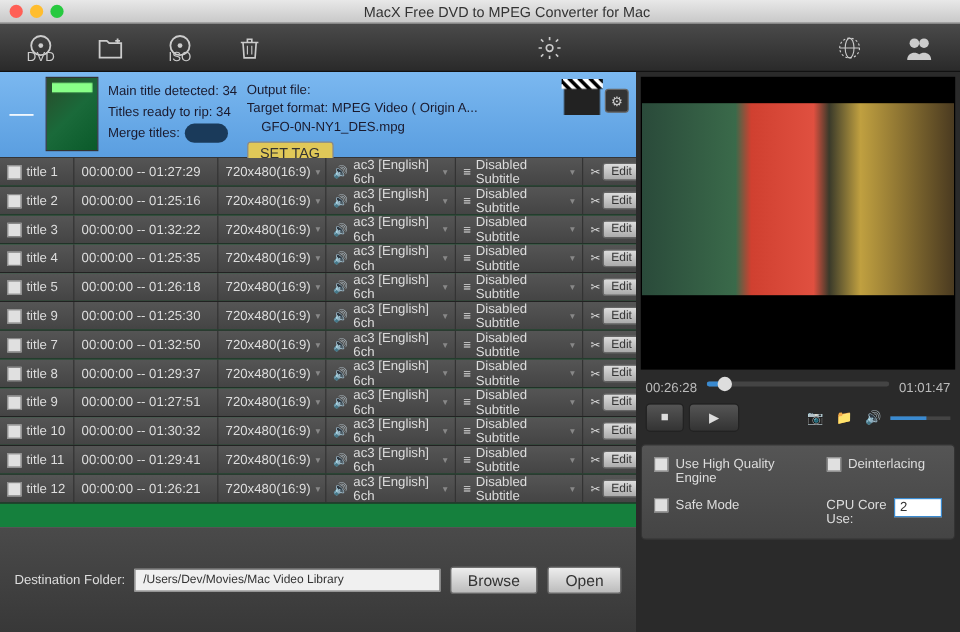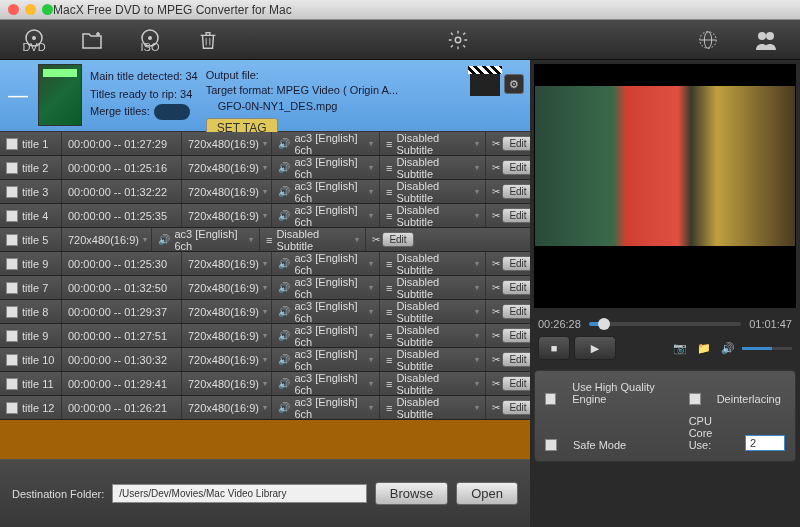--- a/index.html
+++ b/index.html
@@ -1,66 +1,66 @@
 <!DOCTYPE html>
 <html><head>
 <meta charset="utf-8">
 <style>
 *{margin:0;padding:0;box-sizing:border-box;font-family:-apple-system,Helvetica,Arial,sans-serif;font-size:11px}
 body{width:800px;height:527px;background:#2a2a2a;overflow:hidden}
 .titlebar{height:20px;background:linear-gradient(#e8e8e8,#c8c8c8);display:flex;align-items:center;padding:0 8px;border-bottom:1px solid #888}
 .traffic{display:flex;gap:6px}
 .dot{width:11px;height:11px;border-radius:50%}
 .r{background:#ff5f56}.y{background:#ffbd2e}.g{background:#27c93f}
-.title{flex:1;text-align:left;color:#333;font-size:12px}
+.title{flex:1;text-align:center;color:#333;font-size:12px}
 .toolbar{height:40px;background:linear-gradient(#4a4a4a,#2a2a2a);display:flex;align-items:center;padding:0 20px;gap:30px;border-bottom:1px solid #111}
 .tool-icon{width:28px;height:28px;display:flex;align-items:center;justify-content:center;color:#ccc;cursor:pointer;font-size:20px}
 .tool-icon svg{fill:#ccc}
 .spacer{flex:1}
 .main{display:flex;height:calc(100% - 60px)}
 .left{width:530px;display:flex;flex-direction:column}
 .right{width:270px;display:flex;flex-direction:column;background:#2a2a2a}
 .info-panel{height:72px;background:linear-gradient(#7bb8f0,#5a9ee0);display:flex;padding:4px 6px;gap:8px;color:#1a1a2e;border-bottom:1px solid #333}
 .collapse-btn{width:24px;display:flex;align-items:center;justify-content:center;color:#fff;font-size:20px;cursor:pointer}
 .thumb{width:44px;height:62px;background:linear-gradient(135deg,#2a4a2a,#1a6a3a,#0a5a2a);border:1px solid #333;position:relative}
 .thumb::after{content:'';position:absolute;top:4px;left:4px;right:4px;height:8px;background:#8f8}
 .info-col{padding-top:4px;line-height:1.6}
 .info-col2{padding-top:4px;line-height:1.4}
 .merge-toggle{display:inline-block;width:36px;height:16px;background:#1a3a5a;border-radius:8px;vertical-align:middle;margin-left:4px}
 .set-tag{display:inline-block;background:#e0c858;color:#333;padding:1px 10px;border-radius:3px;margin-top:4px;font-size:12px;border:1px solid #888}
 .clapper{width:30px;height:24px;background:#222;position:relative;margin-top:4px}
 .clapper::before{content:'';position:absolute;top:-6px;left:-2px;width:34px;height:8px;background:repeating-linear-gradient(45deg,#fff 0,#fff 3px,#000 3px,#000 6px)}
 .gear-sm{width:20px;height:20px;background:#333;border:1px solid #666;border-radius:3px;margin-top:6px;display:flex;align-items:center;justify-content:center;color:#ccc}
-.title-list{flex:1;overflow-y:auto;background:#a16207}
+.title-list{flex:1;overflow-y:auto;background:#15803d}
 .title-row{height:24px;background:linear-gradient(#555,#444);display:flex;align-items:center;border-bottom:1px solid #222;color:#ddd;font-size:10px}
 .cell{padding:0 6px;display:flex;align-items:center;gap:4px;border-right:1px solid #333;height:100%}
 .cb{width:12px;height:12px;background:#e0e0e0;border:1px solid #888}
 .c1{width:62px}.c2{width:120px}.c3{width:90px}.c4{width:108px}.c5{width:106px}.c6{width:42px}
 .audio-icon{font-size:10px}
 .edit-btn{background:linear-gradient(#ddd,#aaa);color:#333;padding:1px 6px;border-radius:3px;border:1px solid #666;cursor:pointer;font-size:10px}
 .scissors{font-size:10px}
-.dest{background:linear-gradient(#4a4a4a,#383838);padding:22px 12px;border-top:1px solid #555}
+.dest{background:linear-gradient(#4a4a4a,#383838);padding:32px 12px;border-top:1px solid #555}
 .dest-inner{display:flex;align-items:center;gap:8px}
 .dest-label{color:#ddd;font-size:11px}
 .dest-input{flex:1;background:#f0f0f0;border:1px solid #888;padding:3px 6px;color:#333;font-size:10px}
 .dest-btn{background:linear-gradient(#eee,#bbb);border:1px solid #666;padding:3px 14px;border-radius:3px;cursor:pointer;color:#333;font-size:13px}
 .preview{height:244px;background:#000;margin:4px;display:flex;align-items:center;justify-content:center;position:relative;overflow:hidden}
 .preview-img{width:260px;height:160px;background:linear-gradient(90deg,#2a4a3a 0%,#3a6a4a 30%,#d04030 35%,#e05040 55%,#3a3a2a 60%,#c0a040 70%,#4a3a20 100%);margin-top:-40px}
 .controls{padding:6px 8px;color:#bbb}
-.timeline{display:flex;align-items:center;gap:8px;font-size:10px;margin-bottom:6px}
+.timeline{display:flex;gap:8px;font-size:10px;margin-bottom:6px}
 .slider{flex:1;height:4px;background:#444;position:relative;border-radius:2px}
 .slider-fill{position:absolute;left:0;top:0;height:100%;width:10%;background:#3a8ad0;border-radius:2px}
 .slider-thumb{position:absolute;left:10%;top:-4px;width:12px;height:12px;background:#ddd;border-radius:50%;transform:translateX(-50%)}
 .ctrl-row{display:flex;align-items:center;gap:4px}
 .ctrl-btn{width:32px;height:24px;background:linear-gradient(#555,#333);border:1px solid #222;border-radius:4px;display:flex;align-items:center;justify-content:center;color:#ddd;cursor:pointer}
 .vol-slider{width:50px;height:3px;background:#444;position:relative}
 .vol-fill{position:absolute;left:0;width:60%;height:100%;background:#3a8ad0}
 .options{background:linear-gradient(#555,#444);margin:4px;padding:10px;border:1px solid #333;border-radius:4px;color:#ddd}
 .opt-row{display:flex;gap:6px;margin-bottom:10px}
-.opt-item{display:flex;align-items:flex-end;gap:16px;flex:1;font-size:11px}
+.opt-item{display:flex;align-items:flex-start;gap:6px;flex:1;font-size:11px}
 .cpu-sel{width:40px;background:#fff;border:1px solid #3a8ad0;padding:1px 4px;color:#333}
 .run-area{display:flex;justify-content:flex-end;padding:10px 16px}
 .run-btn{width:68px;height:68px;border-radius:50%;background:radial-gradient(circle at 35% 30%,#6ab0f8,#1a5ab0 70%,#0a3a80);border:4px solid #2a6acf;display:flex;align-items:center;justify-content:center;color:#fff;font-weight:bold;font-size:14px;font-style:italic;cursor:pointer;box-shadow:0 4px 10px rgba(0,0,0,0.6),inset 0 2px 8px rgba(255,255,255,0.4)}
 .chevron{font-size:8px;color:#888}
 </style>
 </head>
 <body>
 
 <div class="titlebar">
   <div class="traffic">
@@ -250,20 +250,23 @@
 <div class="cell c6" style="border:none;gap:2px">
             <span class="scissors">✂</span>
             <span class="edit-btn">Edit</span>
           </div>
         </div>
         <div class="title-row">
           <div class="cell c1">
             <div class="cb"></div>
             <span>title 5</span>
           </div>
+<div class="cell c2">
+            <span>00:00:00 -- 01:26:18</span>
+          </div>
 <div class="cell c3">
             <span>720x480(16:9)</span>
             <span class="chevron">▾</span>
           </div>
 <div class="cell c4">
             <span class="audio-icon">🔊</span>
             <span>ac3 [English] 6ch</span>
             <span class="chevron">▾</span>
           </div>
 <div class="cell c5">

